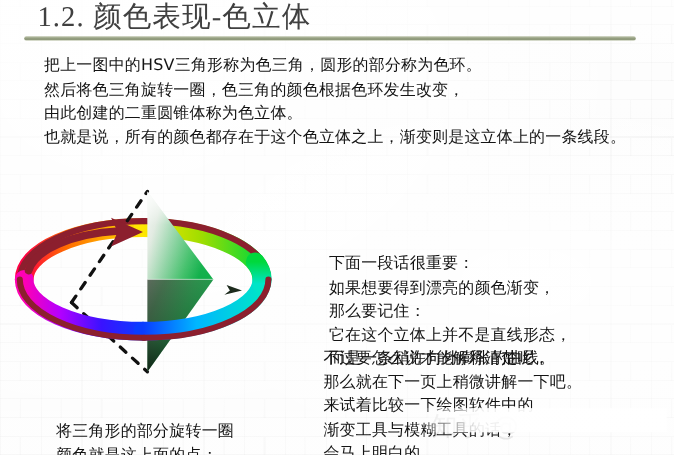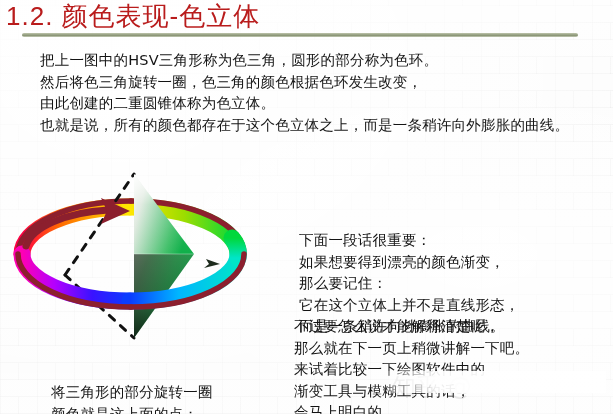--- a/index.html
+++ b/index.html
@@ -40,23 +40,23 @@
     position:absolute;inset:0;
     background:
       radial-gradient(ellipse at 20% 18%, rgba(255,255,255,.95) 0%, rgba(255,255,255,.35) 55%, rgba(255,255,255,0) 75%),
       radial-gradient(ellipse at 78% 62%, rgba(255,255,255,.88) 0%, rgba(255,255,255,0) 60%),
       linear-gradient(180deg, rgba(255,255,255,.75) 0%, rgba(255,255,255,.2) 30%, rgba(255,255,255,.55) 100%);
   }
 
   
   #title-block{position:absolute;left:0;top:0;width:613px;height:46px;}
   #title-text{
-    position:absolute;left:6px;top:1px;
-    font-size:26px;line-height:30px;color:#b91c1c;letter-spacing:1px;
-    font-family:Liberation Sans, sans-serif;
+    position:absolute;left:34px;top:1px;
+    font-size:26px;line-height:30px;color:#404040;letter-spacing:1px;
+    font-family:Liberation Serif, serif;
     white-space:nowrap;
   }
   #title-rule{
     position:absolute;left:22px;top:33px;width:556px;height:4px;
     background:linear-gradient(180deg,#b9c0a6 0%,#8d9877 45%,#7e8a68 70%,#cfd4c0 100%);
     border-radius:2px;opacity:.92;
   }
 
   
   .para{
@@ -95,21 +95,21 @@
   <div class="wash"></div>
 
   <div id="title-block">
     <div id="title-text">1.2. 颜色表现-色立体</div>
     <div id="title-rule"></div>
   </div>
 
   <div class="para" id="intro-para">把上一图中的HSV三角形称为色三角，圆形的部分称为色环。
 然后将色三角旋转一圈，色三角的颜色根据色环发生改变，
 由此创建的二重圆锥体称为色立体。
-也就是说，所有的颜色都存在于这个色立体之上，而是一条稍许向外膨胀的曲线。</div>
+也就是说，所有的颜色都存在于这个色立体之上，渐变则是这立体上的一条线段。</div>
 
   <div id="figure">
     <svg width="280" height="190" viewBox="0 0 280 190">
       <defs>
 
         <linearGradient id="gTopLeft" x1="0" y1="0" x2="1" y2="0">
           <stop offset="0%" stop-color="#ff0044"></stop>
           <stop offset="35%" stop-color="#ff6a00"></stop>
           <stop offset="70%" stop-color="#ffae00"></stop>
           <stop offset="100%" stop-color="#ffe600"></stop>

